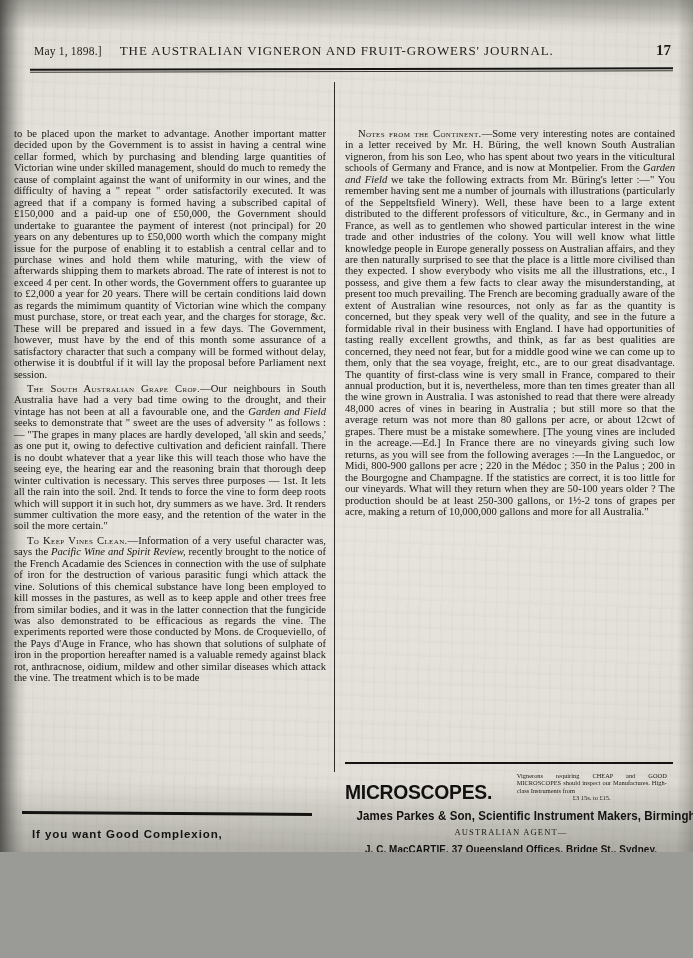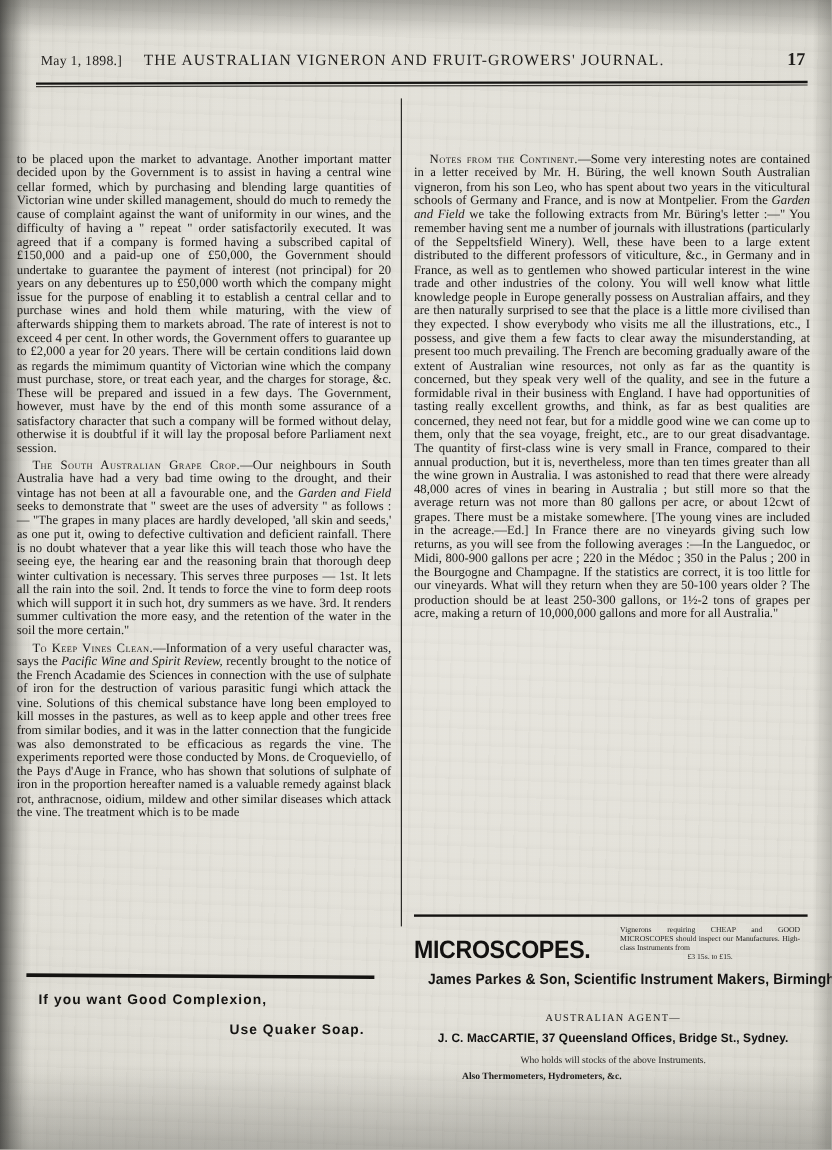--- a/index.html
+++ b/index.html
@@ -12,21 +12,21 @@
     width: 693px;
     height: 958px;
     overflow: hidden;
     font-family: "Liberation Serif", "DejaVu Serif", serif;
   }
 
   
   #page {
     position: relative;
     width: 693px;
-    height: 958px;
+    height: 852px;
     background:
       radial-gradient(ellipse 120% 80% at 50% 45%, #e8e6df 0%, #e2e0d8 55%, #d4d2c9 85%, #c2c0b7 100%);
     box-sizing: border-box;
     overflow: hidden;
   }
   
   #page::before {
     content: "";
     position: absolute;
     inset: 0;
@@ -246,21 +246,21 @@
     transform: scaleX(0.93);
     margin-top: 7px;
     white-space: nowrap;
   }
   .micro-agent {
     font-family: "Liberation Serif", "DejaVu Serif", serif;
     font-size: 8.6px;
     letter-spacing: 1.1px;
     text-align: center;
     color: #1a1917;
-    margin-top: 20px;
+    margin-top: 4px;
   }
   .micro-agent-name {
     font-family: "Liberation Sans", "DejaVu Sans", sans-serif;
     font-weight: bold;
     font-size: 10.3px;
     text-align: center;
     color: #121110;
     letter-spacing: 0.1px;
     margin-top: 7px;
     transform: scaleX(0.96);

